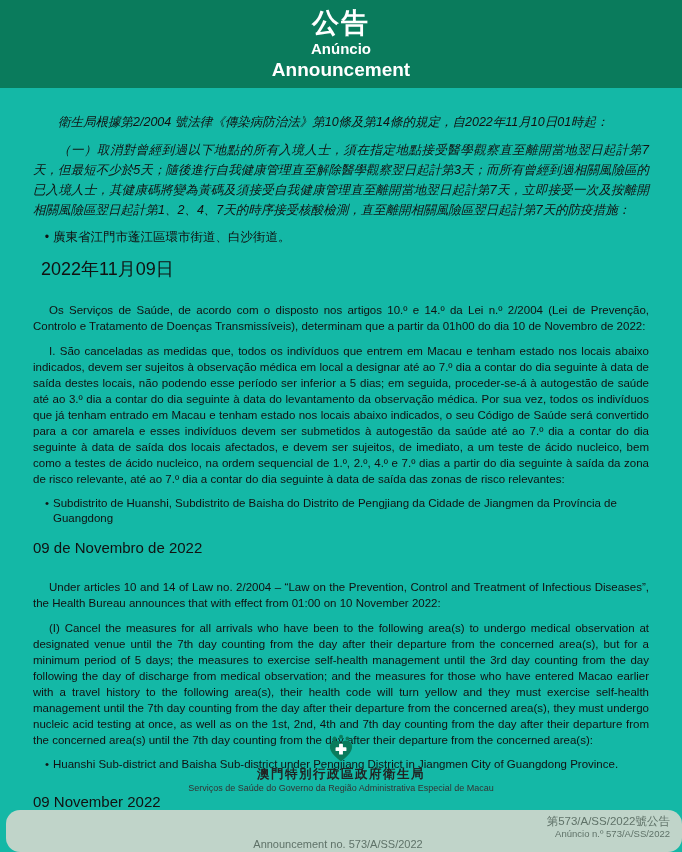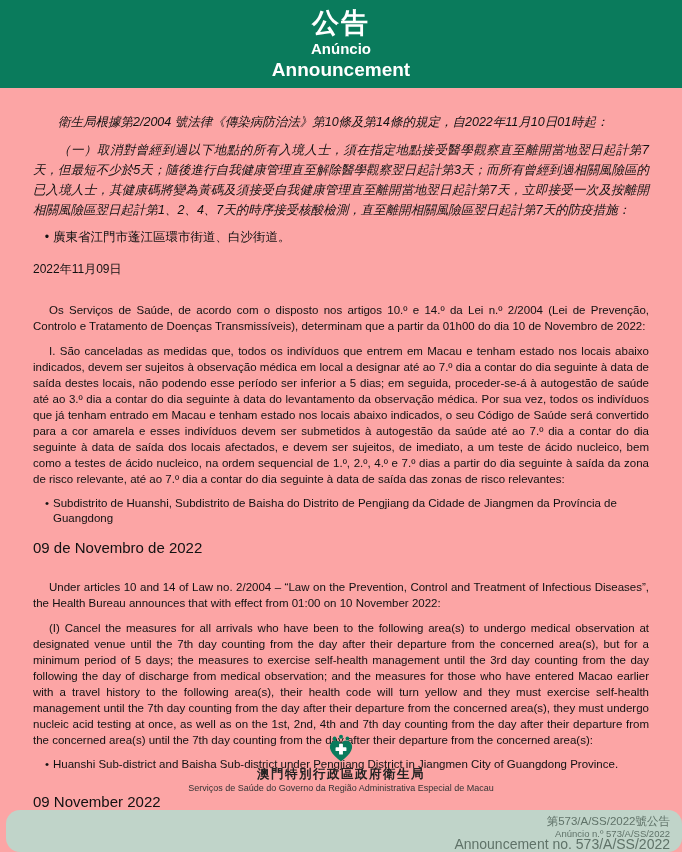--- a/index.html
+++ b/index.html
@@ -1,21 +1,21 @@
 <!DOCTYPE html>
 <html><head>
 <meta charset="utf-8">
 <style>
   html, body { margin: 0; padding: 0; background: #ffffff; }
   .page {
     position: relative;
     width: 682px;
     height: 852px;
     margin: 0 auto;
-    background: #fca5a5;
+    background: #14b8a6;
     overflow: hidden;
     font-family: "Liberation Sans", "DejaVu Sans", sans-serif;
     color: #111111;
   }
   
   .header {
     height: 88px;
     background: #0a7b5c;
     color: #ffffff;
     display: flex;
@@ -41,21 +41,21 @@
     font-size: 11.5px;
     line-height: 16px;
     text-align: justify;
     margin: 0 0 9px 0;
   }
   .p-latin.indent { text-indent: 16px; }
   .bullet-line { display: flex; margin: 2px 0 12px 0; }
   .bullet-line .bullet-mark { width: 12px; text-align: center; flex: 0 0 auto; margin-left: 8px; }
   .bullet-zh { font-size: 12.5px; line-height: 18px; }
   .bullet-latin { font-size: 11.5px; line-height: 15px; }
-  .date-zh { font-size: 12px; line-height: 18px; margin: 14px 0 24px 0; }
+  .date-zh { font-size: 18px; line-height: 18px; margin: 14px 0 24px 8px; }
   .date-latin { font-size: 15px; line-height: 15px; }
   .date-pt { margin: 14px 0 24px 0; }
   .date-en { margin: 22px 0 0 0; }
   
   .footer-org {
     position: absolute;
     left: 0; right: 0;
     bottom: 42px;
     text-align: center;
     padding-bottom: 16px;
@@ -70,21 +70,21 @@
     height: 42px;
     background: #c0d4c9;
     box-sizing: border-box;
     padding: 4px 12px 0 0;
     text-align: right;
     color: #5f7268;
     border-radius: 14px;
   }
   .footer-bar .ref-zh { font-size: 11.5px; line-height: 14px; }
   .footer-bar .ref-pt { font-size: 9.5px; line-height: 11px; padding-left: 14px; }
-  .footer-bar .ref-en { font-size: 14px; line-height: 11px; }
+  .footer-bar .ref-en { font-size: 11px; line-height: 11px; text-align: center; }
 </style>
 </head>
 <body>
 
 <div class="page">
 
   <div class="header">
     <div class="title-zh">公告</div>
     <div class="title-pt">Anúncio</div>
     <div class="title-en">Announcement</div>

